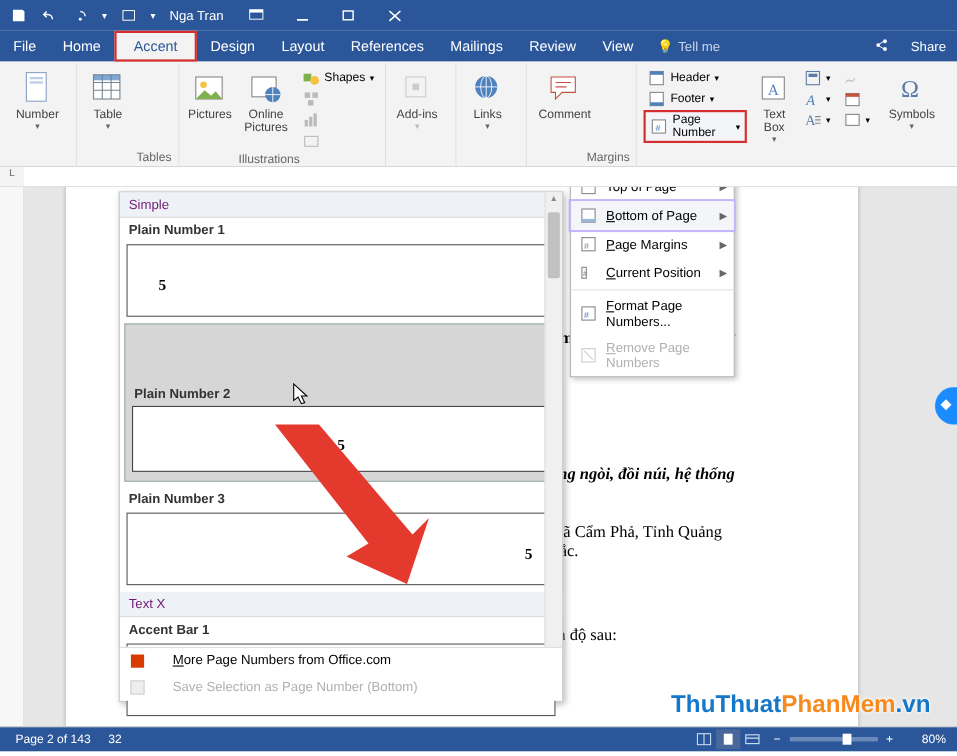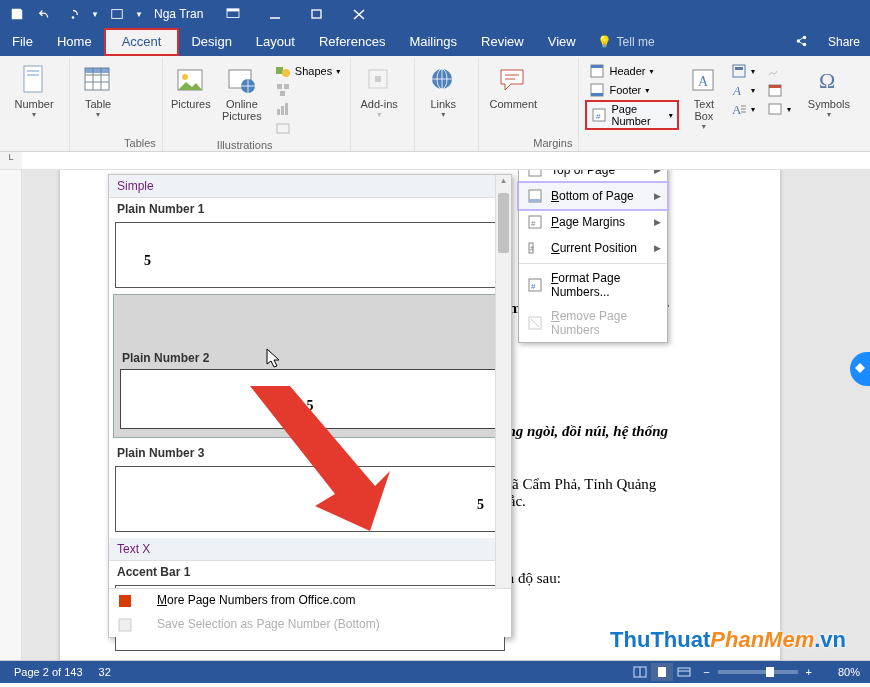--- a/index.html
+++ b/index.html
@@ -82,21 +82,21 @@
   .statusbar .sect { padding: 0 8px; }
   .statusbar .spacer { flex: 1; }
   .statusbar .viewbtn { width: 22px; height: 18px; display: flex; align-items: center; justify-content: center; color: #cfe0f5; }
   .statusbar .zoom { display: flex; align-items: center; gap: 4px; padding: 0 4px; }
   .statusbar .zoom-track { width: 80px; height: 4px; background: #6a89b8; position: relative; }
   .statusbar .zoom-thumb { position: absolute; left: 48px; top: -3px; width: 8px; height: 10px; background: #fff; }
 
   
   .watermark { position: absolute; right: 24px; bottom: 34px; font-size: 22px; font-family: Arial, sans-serif; font-weight: bold; z-index: 100; text-shadow: 0 0 3px #fff, 0 0 3px #fff; }
   .watermark .blue { color: #1477c9; }
-  .watermark .orange { color: #f58a1f; font-style: italic; }
+  .watermark .orange { color: #f58a1f; }
 
   
   .cursor-ptr { position: absolute; left: 266px; top: 347px; z-index: 70; pointer-events: none; }
 </style>
 </head>
 <body>
 
 <div class="titlebar">
   <div class="qat">
     <div class="qat-btn">

